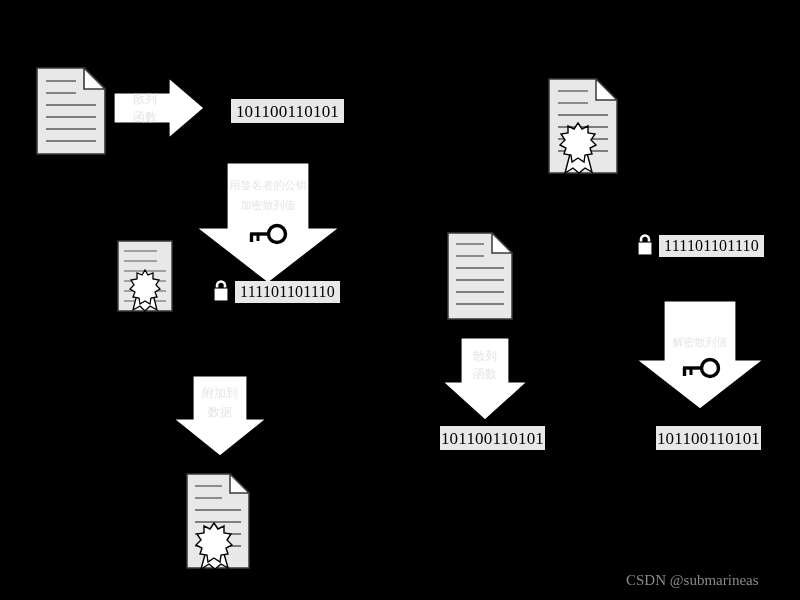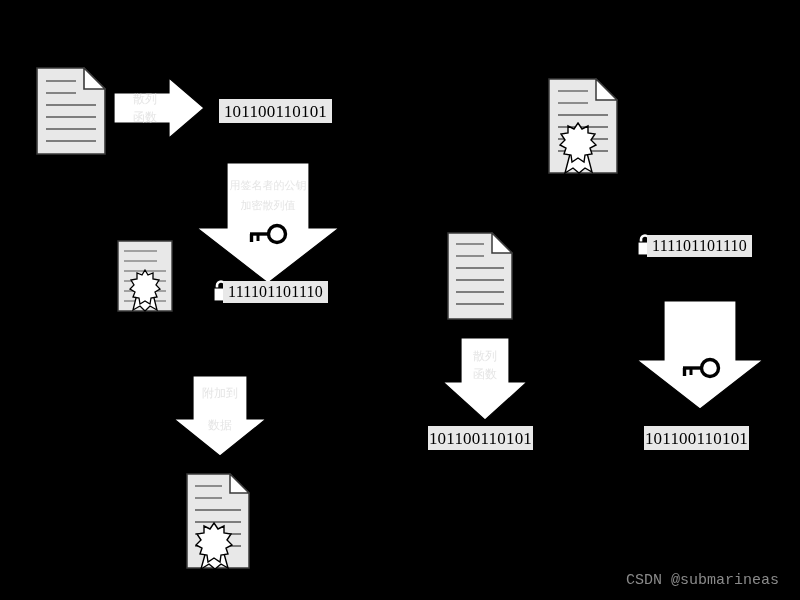--- a/index.html
+++ b/index.html
@@ -22,20 +22,21 @@
     background: #e8e8e8;
     color: #000000;
     font-family: "Liberation Serif", "DejaVu Serif", serif;
     font-size: 17px;
     line-height: 1;
     display: flex;
     align-items: center;
     justify-content: center;
     white-space: nowrap;
     letter-spacing: 0.2px;
+    margin-left: 12px;
   }
 
   
   .arrowwrap { position: absolute; }
   .arrowwrap svg { display: block; }
   .arrowlabel {
     position: absolute;
     left: 0; right: 0;
     text-align: center;
     color: #e5e5e5;
@@ -47,21 +48,21 @@
   }
   .arrowlabel.small { font-size: 11px; }
 
   
   .keyglyph { position: absolute; }
 
   
   .watermark {
     position: absolute;
     color: #8a8a8a;
-    font-family: Liberation Mono, monospace;
+    font-family: Liberation Serif, serif;
     font-size: 15px;
     white-space: nowrap;
   }
 
   
   .docwrap { position: absolute; }
   .docwrap svg { display: block; }
   .lockwrap { position: absolute; }
   .lockwrap svg { display: block; }
 </style>
@@ -135,21 +136,21 @@
       <rect x="1" y="9" width="14" height="13" fill="#ffffff" stroke="#000000" stroke-width="1.1"></rect>
     </svg>
   </div>
   <div class="hashbox" style="left:223px; top:281px; width:105px; height:22px; font-size:16px;">111101101110</div>
 
   <div class="arrowwrap" style="left:173px; top:375px; width:94px; height:82px;">
     <svg width="94" height="82" viewBox="0 0 94 82">
       <path d="M20,1 H74 V44 H93 L47,81 L1,44 H20 Z" fill="#ffffff" stroke="#000000" stroke-width="1.2"></path>
     </svg>
     <div class="arrowlabel" style="top:9px;">附加到</div>
-    <div class="arrowlabel" style="top:28px;margin-top:13px;">数据</div>
+    <div class="arrowlabel" style="top:28px;">数据</div>
   </div>
 
   <div class="docwrap" style="left:186px; top:473px;">
     <svg width="64" height="96" viewBox="0 0 64 96">
       <path d="M1,1 H44 L63,20 V95 H1 Z" fill="#e8e8e8" stroke="#3a3a3a" stroke-width="1.5"></path>
       <path d="M44,1 L63,20 H44 Z" fill="#ffffff" stroke="#3a3a3a" stroke-width="1.5"></path>
       <g stroke="#5a5a5a" stroke-width="1.3">
         <line x1="9" y1="13" x2="36" y2="13"></line>
         <line x1="9" y1="25" x2="36" y2="25"></line>
         <line x1="9" y1="37" x2="55" y2="37"></line>
@@ -213,20 +214,21 @@
       <path d="M4,10 V6.5 A4,4 0 0 1 12,6.5 V10" fill="none" stroke="#ffffff" stroke-width="2.6"></path>
       <rect x="1" y="9" width="14" height="13" fill="#ffffff" stroke="#000000" stroke-width="1.1"></rect>
     </svg>
   </div>
   <div class="hashbox" style="left:647px; top:235px; width:105px; height:22px; font-size:16px;">111101101110</div>
 
   <div class="arrowwrap" style="left:636px; top:300px; width:128px; height:110px;">
     <svg width="128" height="110" viewBox="0 0 128 110">
       <path d="M28,1 H100 V60 H127,109 L127,60 L64,109 L1,60 H28 Z" fill="#ffffff" stroke="#000000" stroke-width="1.2"></path>
     </svg>
+    <div class="arrowlabel small" style="top:34px;">解密散列值</div>
     <div class="keyglyph" style="left:44px; top:56px;">
       <svg width="42" height="24" viewBox="0 0 42 24">
         <circle cx="30" cy="12" r="8.5" fill="none" stroke="#000000" stroke-width="3.4"></circle>
         <line x1="3" y1="12" x2="21" y2="12" stroke="#000000" stroke-width="3.4"></line>
         <line x1="4.5" y1="12" x2="4.5" y2="20" stroke="#000000" stroke-width="3.4"></line>
         <line x1="11" y1="12" x2="11" y2="19" stroke="#000000" stroke-width="3.0"></line>
       </svg>
     </div>
   </div>
 

